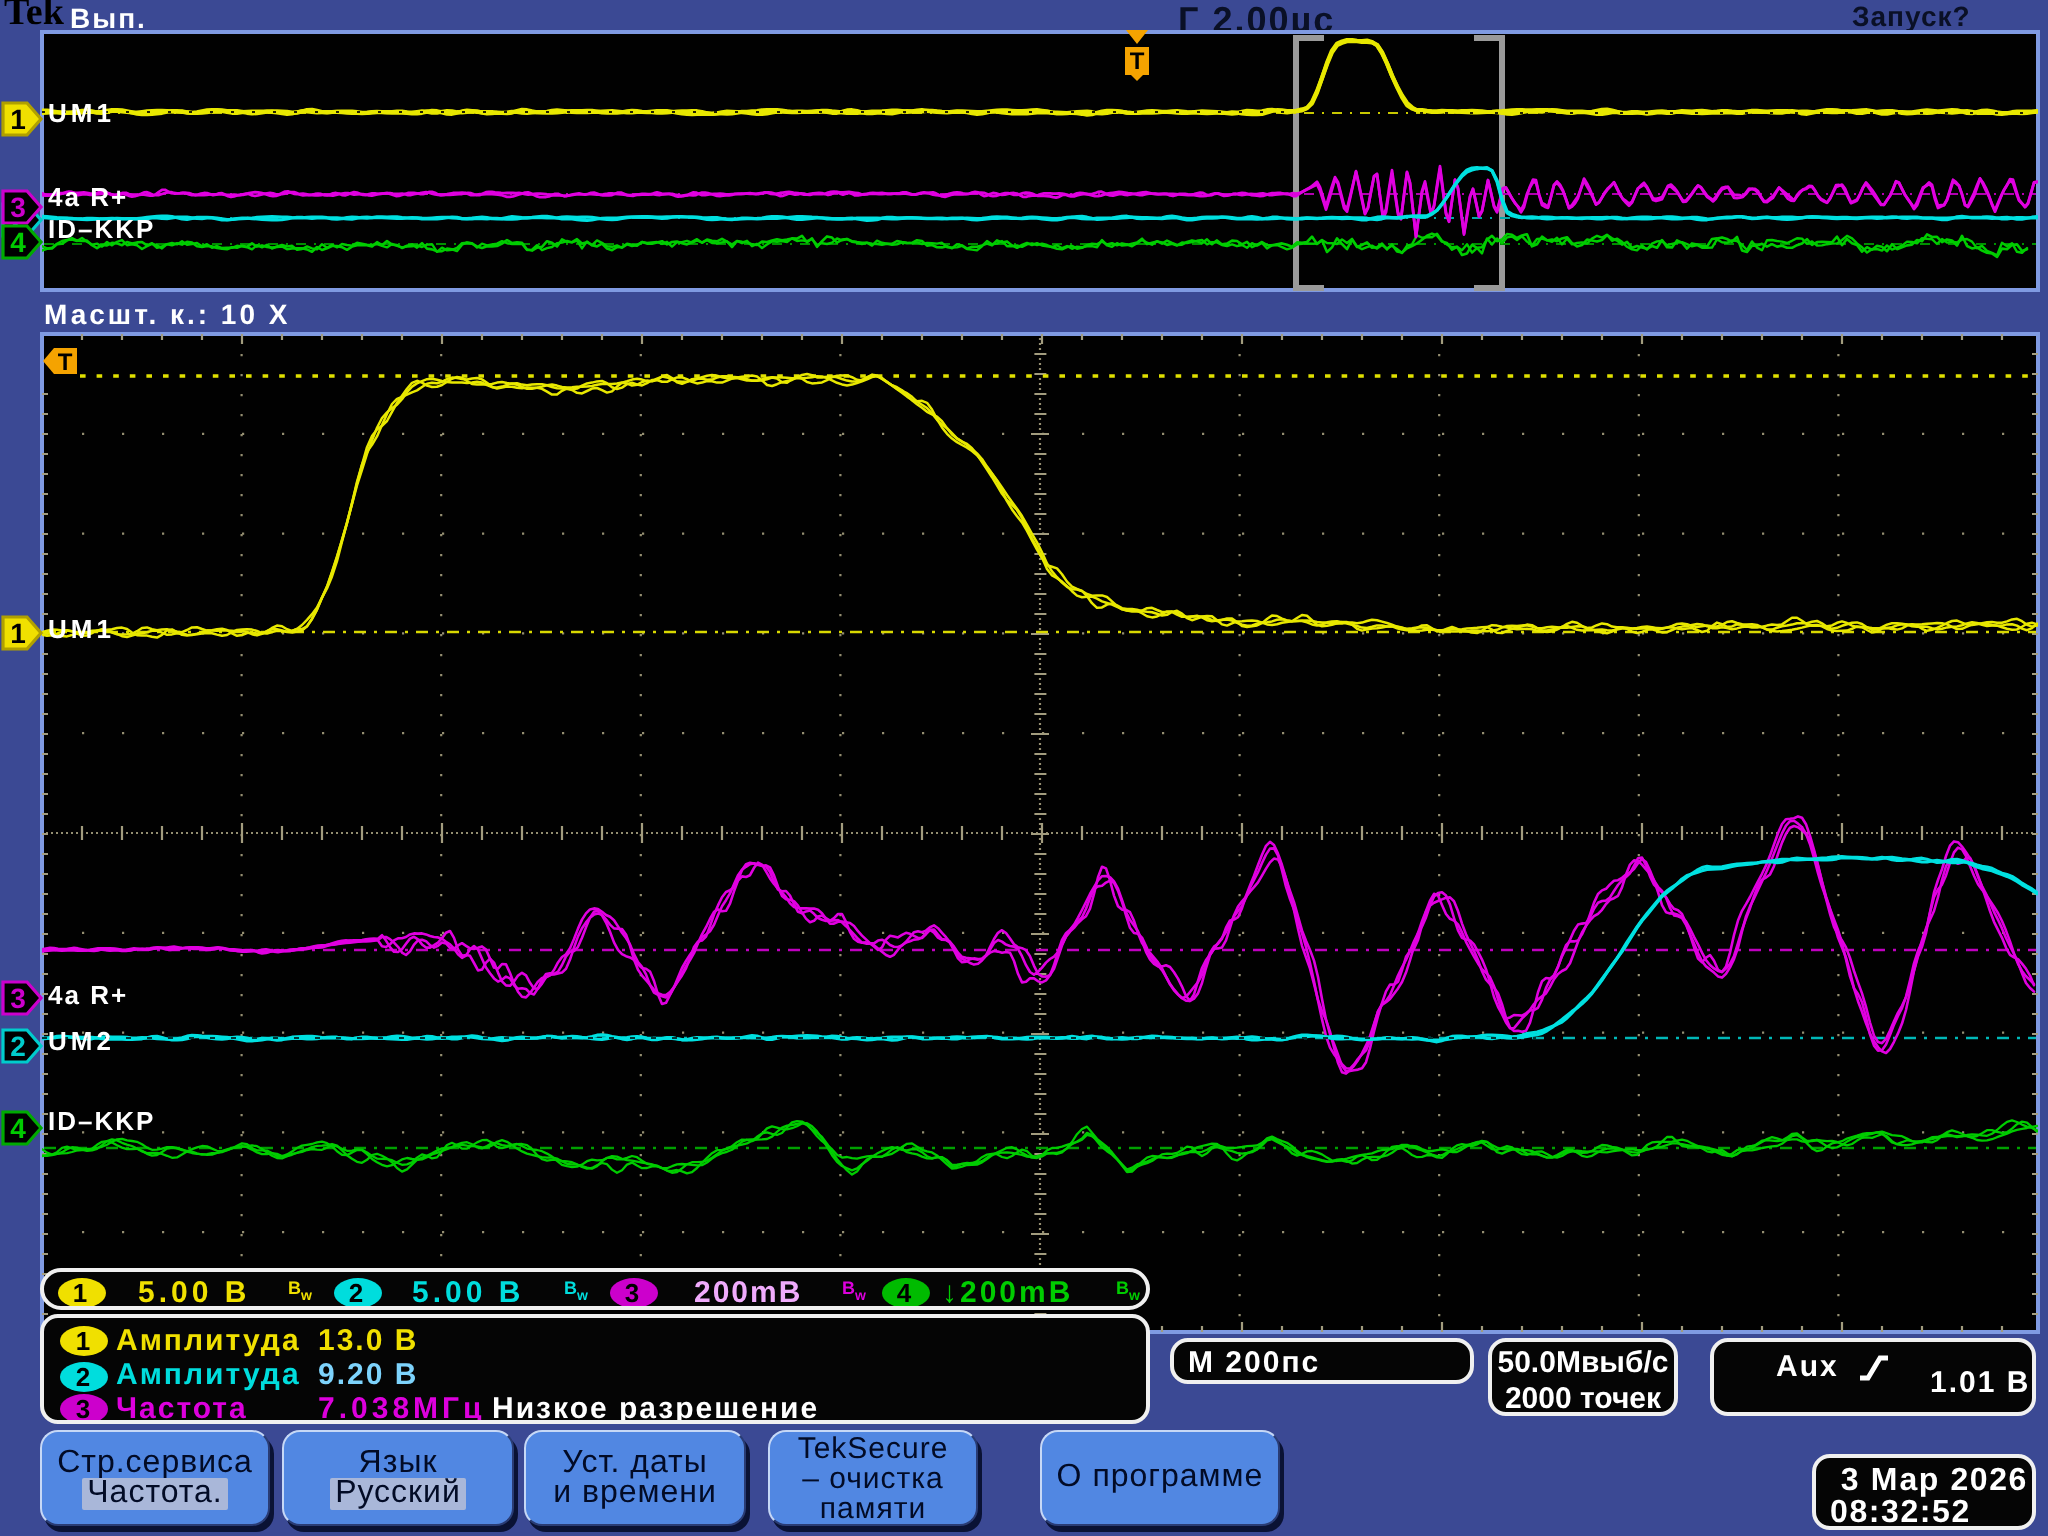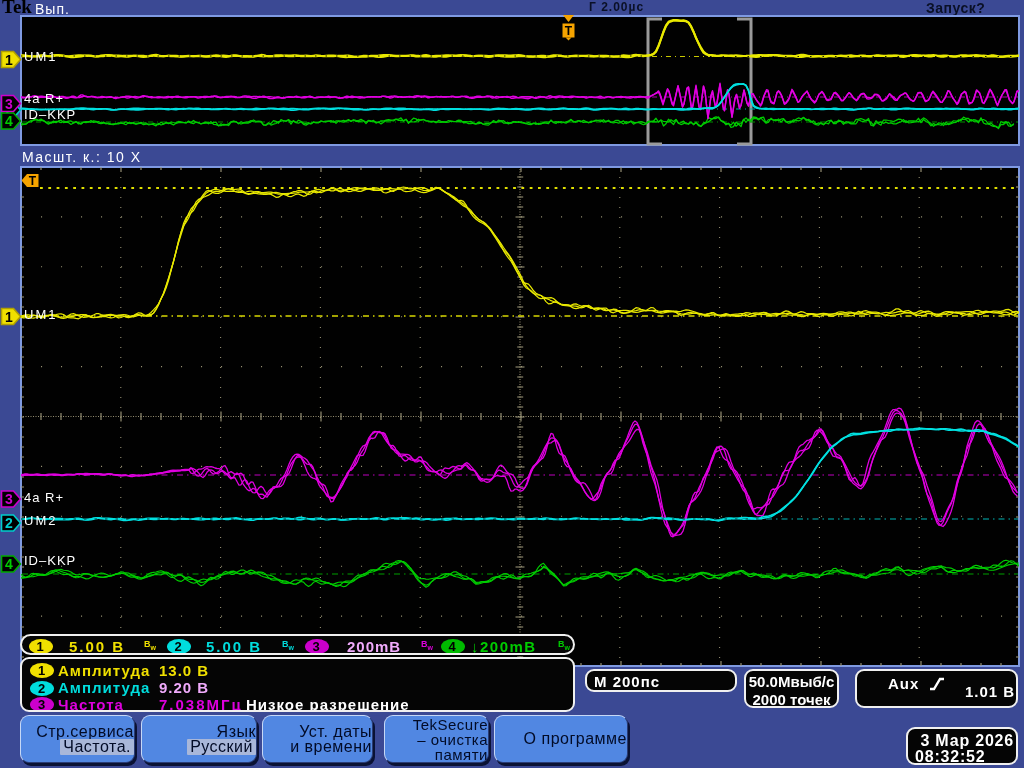--- a/index.html
+++ b/index.html
@@ -1,36 +1,36 @@
 <!DOCTYPE html>
 <html><head><meta charset="utf-8"><title>scope</title>
 <style>
 *{margin:0;padding:0;box-sizing:border-box}
 html,body{width:1024px;height:768px;overflow:hidden}
 body{background:#3b4994;font-family:"Liberation Sans",sans-serif;position:relative}
 .abs{position:absolute}
 .panel{position:absolute;background:#010101;border:2px solid #7f9ae2}
-.wt{color:#fff;font-weight:normal}
+.wt{color:#fff;font-weight:bold}
 .bk{color:#0a1026;font-weight:bold}
 .box{position:absolute;background:#050505;border:2px solid #f0f0f0;border-radius:9px;color:#fff;font-weight:bold;overflow:hidden}
 .btn{position:absolute;background:#5187e2;border-radius:9px;top:715px;height:48px;
   color:#020b26;font-weight:normal;font-size:16px;line-height:15.5px;text-align:center;
-  display:flex;flex-direction:column;justify-content:center;align-items:flex-end;
+  display:flex;flex-direction:column;justify-content:center;align-items:center;
   letter-spacing:0.5px;border:1px solid #c6d8f6;border-right-color:#2a3c74;border-bottom-color:#2a3c74;
   box-shadow:2px 3px 0 #0a1234;}
 .hl{background:#a9b7d9;padding:0 3px;border-radius:1px}
 .bw{font-size:9px;font-weight:bold;letter-spacing:0}
 .bw sub{font-size:7px}
 .ell{display:inline-block;width:24px;height:15px;border-radius:50%;color:#000;
   font-size:13px;font-weight:bold;text-align:center;line-height:15px;vertical-align:middle}
 </style></head>
 <body>
 <div class="abs" style="left:2px;top:-4px;font-family:'Liberation Serif',serif;font-weight:bold;font-size:19px;color:#000">Tek</div>
 <div class="abs wt" style="left:35px;top:1px;font-size:14px;letter-spacing:1px">Вып.</div>
-<div class="abs bk" style="left:589px;top:0px;font-size:12px;letter-spacing:1px">Г 2.00µс</div>
+<div class="abs bk" style="left:589px;top:0px;font-size:18px;letter-spacing:1px">Г 2.00µс</div>
 <div class="abs bk" style="left:926px;top:0px;font-size:14px;letter-spacing:0.5px">Запуск?</div>
 <div class="panel" style="left:20px;top:15px;width:1000px;height:131px"></div>
 <div class="abs wt" style="left:22px;top:149px;font-size:14px;letter-spacing:1.5px">Масшт. к.: 10 X</div>
 <div class="panel" style="left:20px;top:166px;width:1000px;height:501px"></div>
 <svg width="1024" height="768" viewBox="0 0 1024 768" style="position:absolute;left:0;top:0">
 <defs>
       <clipPath id="ovc">
         <rect x="21" y="16" width="998" height="130"></rect>
       </clipPath>
       <clipPath id="mnc">
@@ -118,21 +118,21 @@
 <span class="ell" style="position:absolute;left:419px;top:2.5px;background:#00bb00">4</span>
 <span style="position:absolute;left:449px;top:1.5px;color:#00cc00;letter-spacing:1.5px">↓200mВ</span>
 <span class="bw" style="position:absolute;left:536px;top:3px;color:#00cc00">B<sub>w</sub></span>
 </div>
 <div class="box" style="left:20px;top:657px;width:555px;height:55px;font-size:15px;letter-spacing:1px">
  <span class="ell" style="position:absolute;left:8px;top:4px;background:#f0e000">1</span>
  <div style="position:absolute;left:36px;top:2.5px;color:#f0e000">Амплитуда</div>
  <div style="position:absolute;left:137px;top:2.5px;color:#f0e000">13.0 В</div>
  <span class="ell" style="position:absolute;left:8px;top:21.5px;background:#00dddd">2</span>
  <div style="position:absolute;left:36px;top:20px;color:#00dddd">Амплитуда</div>
- <div style="position:absolute;left:137px;top:20px;color:#f0abfc">9.20 В</div>
+ <div style="position:absolute;left:137px;top:20px;color:#7dd3fc">9.20 В</div>
  <span class="ell" style="position:absolute;left:8px;top:38px;background:#cc00cc">3</span>
  <div style="position:absolute;left:36px;top:36.5px;color:#dd00dd">Частота</div>
  <div style="position:absolute;left:137px;top:36.5px;color:#dd00dd;letter-spacing:2px">7.038МГц</div>
  <div style="position:absolute;left:224px;top:36.5px;color:#fff">Низкое разрешение</div>
 </div>
 <div class="box" style="left:585px;top:669px;width:152px;height:23px;font-size:15px;letter-spacing:1px">
  <div style="position:absolute;left:7px;top:2px">M 200пс</div>
  <div style="position:absolute;left:6px;top:21px;width:13px;height:13px;background:#f5a800;border-radius:2px;
    color:#000;font-size:11px;line-height:13px;text-align:center">T</div>
  <div style="position:absolute;left:24px;top:20px;color:#f5a800;letter-spacing:2px">54.70 %</div>
@@ -162,14 +162,14 @@
   </div>
 <div class="btn" style="left:262px;width:111px">
     <span>Уст. даты</span>
     <span>и времени</span>
   </div>
 <div class="btn" style="left:384px;width:105px;line-height:15px;font-size:15px">
     <span>TekSecure</span>
     <span>– очистка</span>
     <span>памяти</span>
   </div>
-<div class="btn" style="left:494px;width:134px">
+<div class="btn" style="left:520px;width:120px">
     <span>О программе</span>
   </div>
 </body></html>

